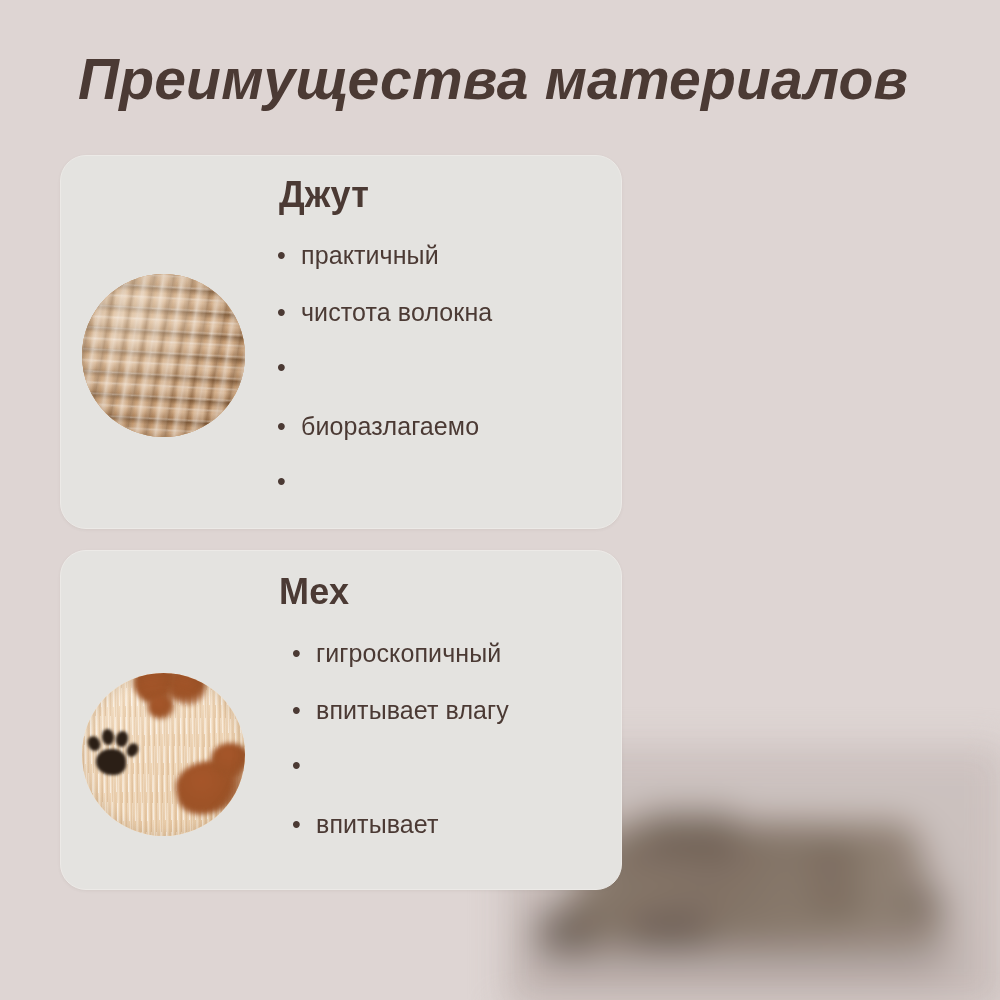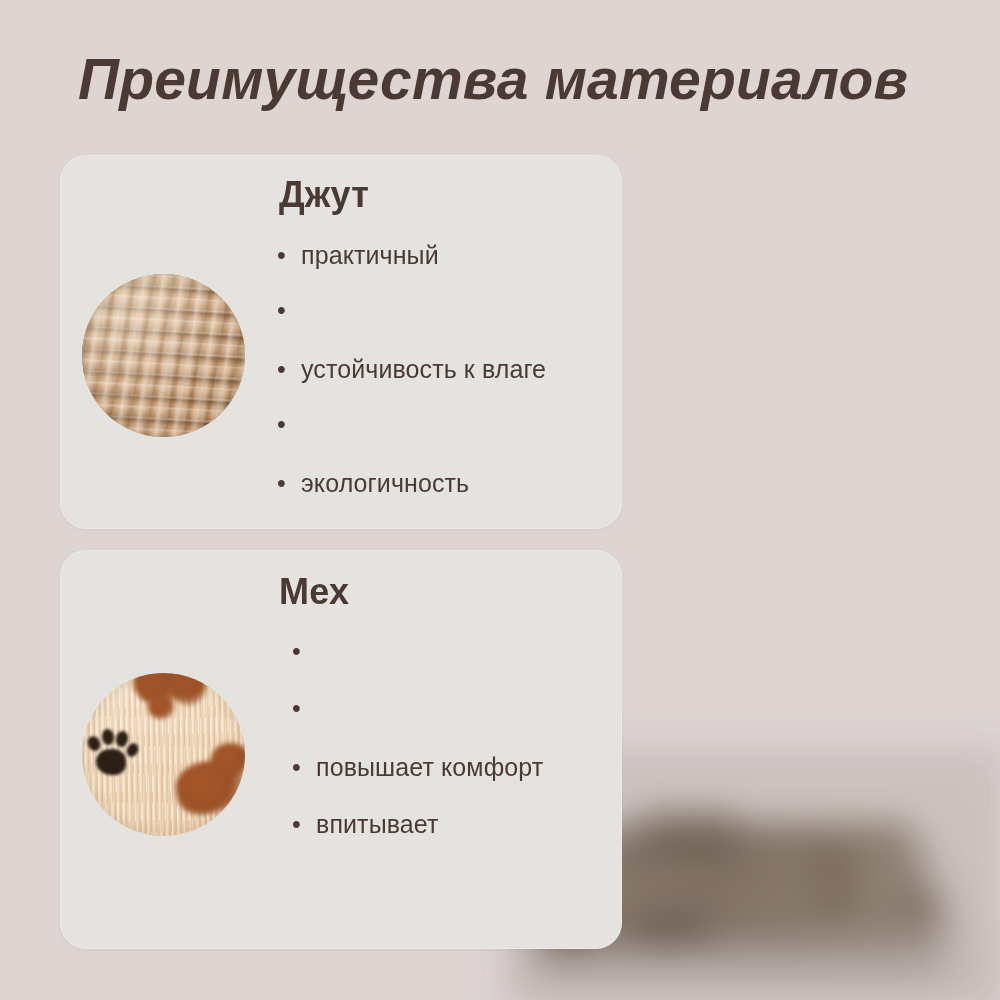--- a/index.html
+++ b/index.html
@@ -82,21 +82,21 @@
     position: absolute;
     left: 60px;
     width: 562px;
     background: #e4e3e0;
     border: 1px solid #eceae7;
     border-radius: 26px;
     box-sizing: border-box;
     box-shadow: 0 1px 3px rgba(120,105,100,0.10);
   }
   .card-jute { top: 155px; height: 374px; padding-left: 6px; }
-  .card-fur  { top: 550px; height: 399px; }
+  .card-fur  { top: 550px; height: 340px; }
 
   .card-title {
     position: absolute;
     left: 218px;
     font-size: 36px;
     font-weight: bold;
     color: #4b3a34;
     letter-spacing: 0.2px;
   }
   .card-jute .card-title { top: 18px; }
@@ -261,31 +261,31 @@
       <div class="tex-shade"></div>
     </div>
     <div class="card-title">Джут</div>
     <ul class="bullets">
       <li>
         <span class="dot">•</span>
         <span>практичный</span>
       </li>
       <li>
         <span class="dot">•</span>
-      </li>
-      <li>
-        <span class="dot">•</span>
-        <span>устойчивость к влаге</span>
-      </li>
-      <li>
-        <span class="dot">•</span>
-      </li>
-      <li>
-        <span class="dot">•</span>
-        <span>экологичность</span>
+        <span>чистота волокна</span>
+      </li>
+      <li>
+        <span class="dot">•</span>
+      </li>
+      <li>
+        <span class="dot">•</span>
+        <span>биоразлагаемо</span>
+      </li>
+      <li>
+        <span class="dot">•</span>
       </li>
     </ul>
   </div>
 
   <div class="card card-fur">
     <div class="texture">
       <div class="fur-tex"></div>
       <div class="fur-spot spot-a"></div>
       <div class="fur-spot spot-b"></div>
       <div class="fur-spot spot-c"></div>
@@ -297,27 +297,28 @@
         <i class="t2"></i>
         <i class="t3"></i>
         <i class="t4"></i>
       </div>
       <div class="tex-shade"></div>
     </div>
     <div class="card-title">Мех</div>
     <ul class="bullets">
       <li>
         <span class="dot">•</span>
-      </li>
-      <li>
-        <span class="dot">•</span>
-      </li>
-      <li>
-        <span class="dot">•</span>
-        <span>повышает комфорт</span>
+        <span>гигроскопичный</span>
+      </li>
+      <li>
+        <span class="dot">•</span>
+        <span>впитывает влагу</span>
+      </li>
+      <li>
+        <span class="dot">•</span>
       </li>
       <li>
         <span class="dot">•</span>
         <span>впитывает</span>
       </li>
     </ul>
   </div>
 
 </div>
 

